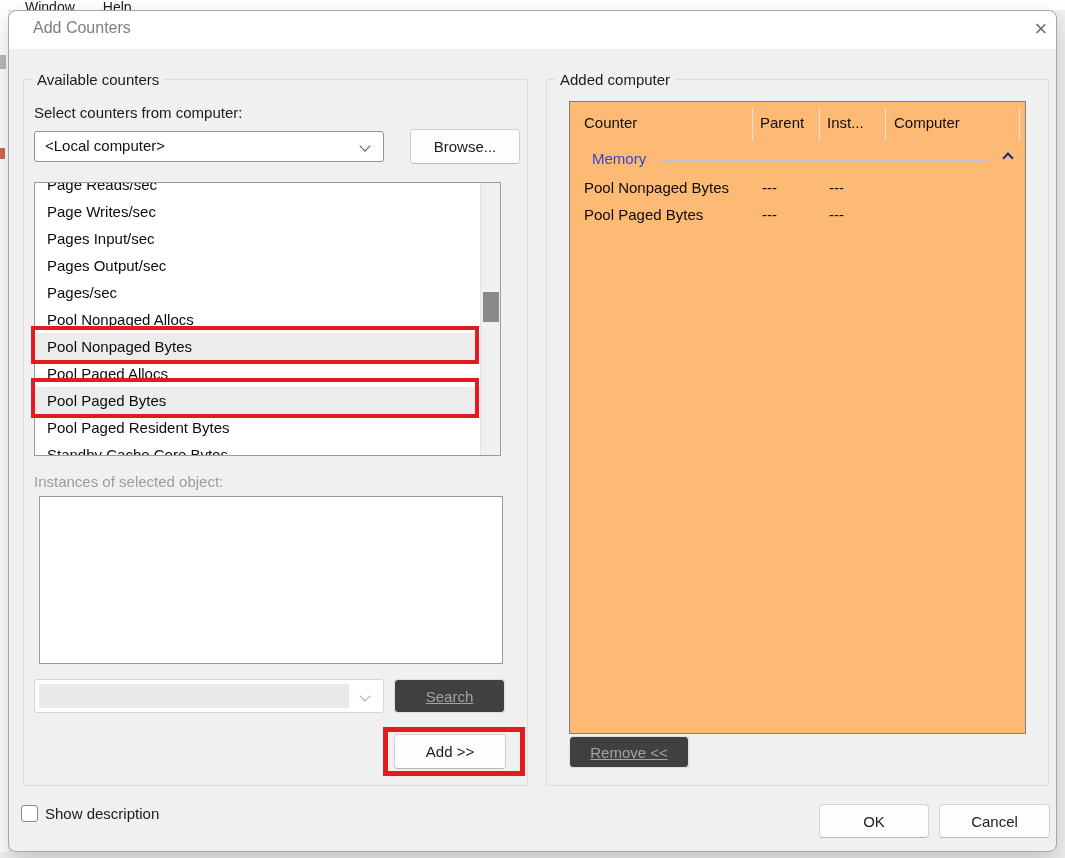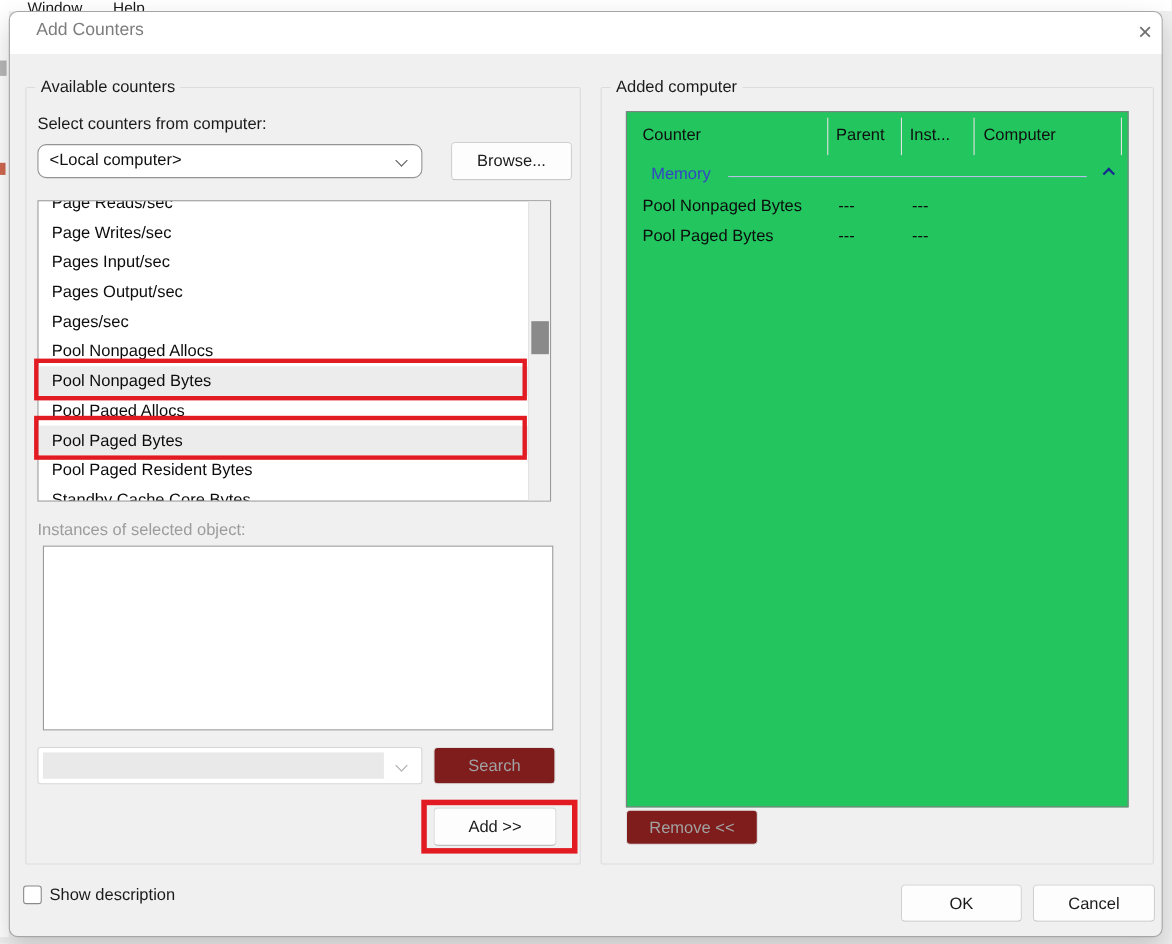--- a/index.html
+++ b/index.html
@@ -41,38 +41,38 @@
   .combo .val { position:absolute; left:10px; top:5px; font-size:15px; color:#111; }
   .chev { position:absolute; width:8px; height:8px; border-right:1.6px solid #5a5a5a;
     border-bottom:1.6px solid #5a5a5a; transform:rotate(45deg); }
   .combo-dis { background:#ffffff; border:1px solid #d6d6d6; }
   .combo-dis .fill { position:absolute; left:4px; top:4px; right:34px; bottom:4px; background:#e9e9e9; }
   .combo-dis .chev { border-color:#ababab; }
 
   .btn { position:absolute; background:#fdfdfd; border:1px solid #d0d0d0; border-bottom-color:#b8b8b8;
     border-radius:4px; font-size:15px; color:#1b1b1b; text-align:center; cursor:default;
     display:flex; align-items:center; justify-content:center; }
-  .btn-dis { background:#7f1d1d; border-color:#e0e0e0; color:#a2a2a2; }
+  .btn-dis { background:#404040; border-color:#e0e0e0; color:#a2a2a2;text-decoration:underline; }
 
   
   .listbox { position:absolute; background:#ffffff; border:1px solid #9a9a9a; overflow:hidden; }
   .list-avail { left:25px; top:171px; width:467px; height:274px; }
   .list-inner { margin-top:-12px; }
   .litem { height:27px; line-height:27px; padding-left:12px; font-size:15px; color:#0c0c0c;
     white-space:nowrap; }
   .litem.sel { background:#ececec; }
   .sbar-track { position:absolute; right:0; top:0; width:20px; height:100%; background:#f0f0f0;
     border-left:1px solid #e3e3e3; }
   .sbar-thumb { position:absolute; left:2px; top:109px; width:16px; height:30px; background:#8a8a8a; }
 
   .list-inst { left:30px; top:485px; width:464px; height:168px; }
 
   
   .table { position:absolute; left:560px; top:90px; width:457px; height:633px;
-    background:#22c55e; border:1px solid #808080; }
+    background:#fdba74; border:1px solid #808080; }
   .th { position:absolute; top:12px; font-size:15px; color:#101010; white-space:nowrap; }
   .vsep { position:absolute; top:5px; width:1px; height:34px; background:#e2e2e2; }
   .grp-row { position:absolute; left:0; top:44px; width:100%; height:28px; }
   .grp-name { position:absolute; left:22px; top:4px; font-size:15px; color:#3347c4; }
   .grp-line { position:absolute; left:92px; top:14px; width:326px; height:1px; background:#b7c0e6; }
   .grp-caret { position:absolute; left:434px; top:8px; width:8px; height:8px;
     border-left:2px solid #17288f; border-top:2px solid #17288f; transform:rotate(45deg); }
   .trow { position:absolute; left:0; width:100%; height:27px; font-size:15px; color:#0c0c0c; }
   .trow .c0 { position:absolute; left:14px; top:3px; white-space:nowrap; }
   .trow .c1 { position:absolute; left:192px; top:3px; }
@@ -110,21 +110,21 @@
     <div class="title">Add Counters</div>
     <div class="close-x">×</div>
   </div>
 
   <div class="groupbox gb-avail">
     <div class="gb-label">Available counters</div>
   </div>
 
   <div class="lbl" style="left:25px; top:93px;">Select counters from computer:</div>
 
-  <div class="combo" style="left:25px; top:120px; width:350px; height:31px;border-radius:8px;">
+  <div class="combo" style="left:25px; top:120px; width:350px; height:31px;">
     <span class="val">&lt;Local computer&gt;</span>
     <span class="chev" style="right:14px; top:10px;"></span>
   </div>
   <button class="btn" style="left:385px; top:118px; width:110px; height:35px;margin-left:16px;">Browse...</button>
 
   <div class="listbox list-avail">
     <div class="list-inner">
         <div class="litem">Page Reads/sec</div>
         <div class="litem">Page Writes/sec</div>
         <div class="litem">Pages Input/sec</div>

